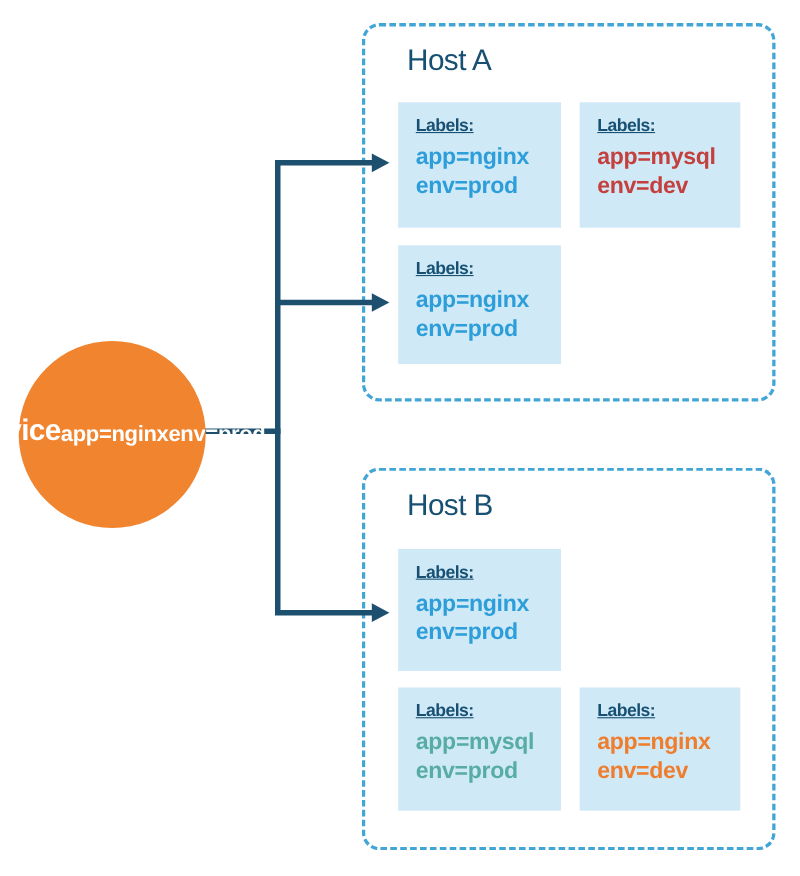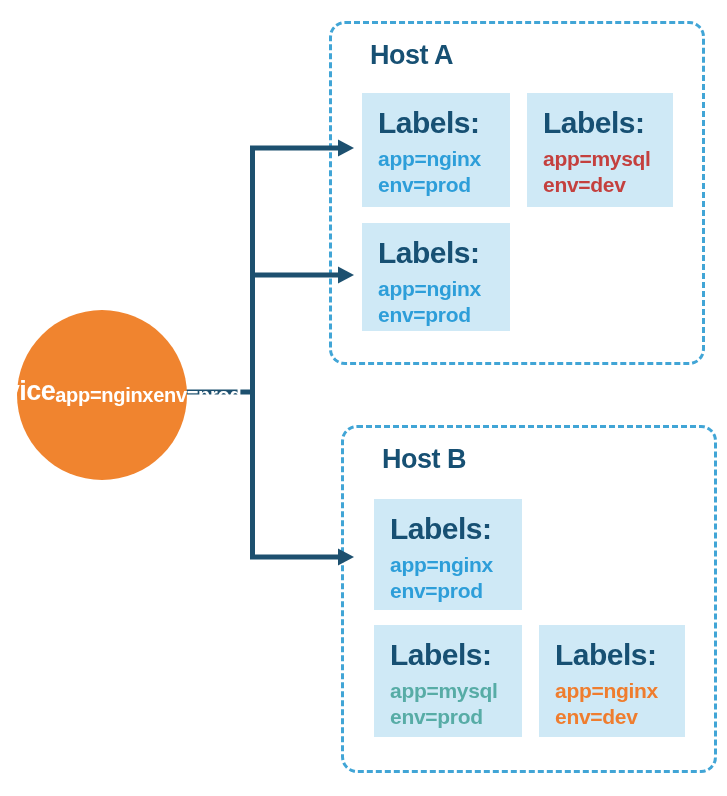--- a/index.html
+++ b/index.html
@@ -62,45 +62,46 @@
   
   .host {
     position: absolute;
     width: 376px;
     border: 3px dashed var(--dash);
     border-radius: 16px;
     box-sizing: border-box;
     z-index: 1;
   }
   .host-a { left: 329px; top: 21px;  height: 344px; }
-  .host-b { left: 341px; top: 425px; height: 348px; }
+  .host-b { left: 329px; top: 425px; height: 348px; }
   .host-title {
     position: absolute;
     left: 38px; top: 16px;
     margin: 0;
     font-size: 27px;
-    font-weight: bold;
+    font-weight: normal;
     letter-spacing: -0.5px;
     color: var(--title);
   }
 
   
   .pod {
     position: absolute;
     width: 148px;
     background: var(--pod-bg);
     box-sizing: border-box;
     padding: 13px 0 0 16px;
     z-index: 2;
   }
   .pod-heading {
-    font-size: 30px;
+    font-size: 16px;
     font-weight: bold;
     letter-spacing: -0.5px;
     color: var(--title);
+    text-decoration: underline;
   }
   .pod-labels {
     margin-top: 6px;
     font-size: 21px;
     font-weight: bold;
     letter-spacing: -0.3px;
     line-height: 26px;
   }
   
   .pod-a1 { left: 30px;  top: 69px;  height: 114px; }

